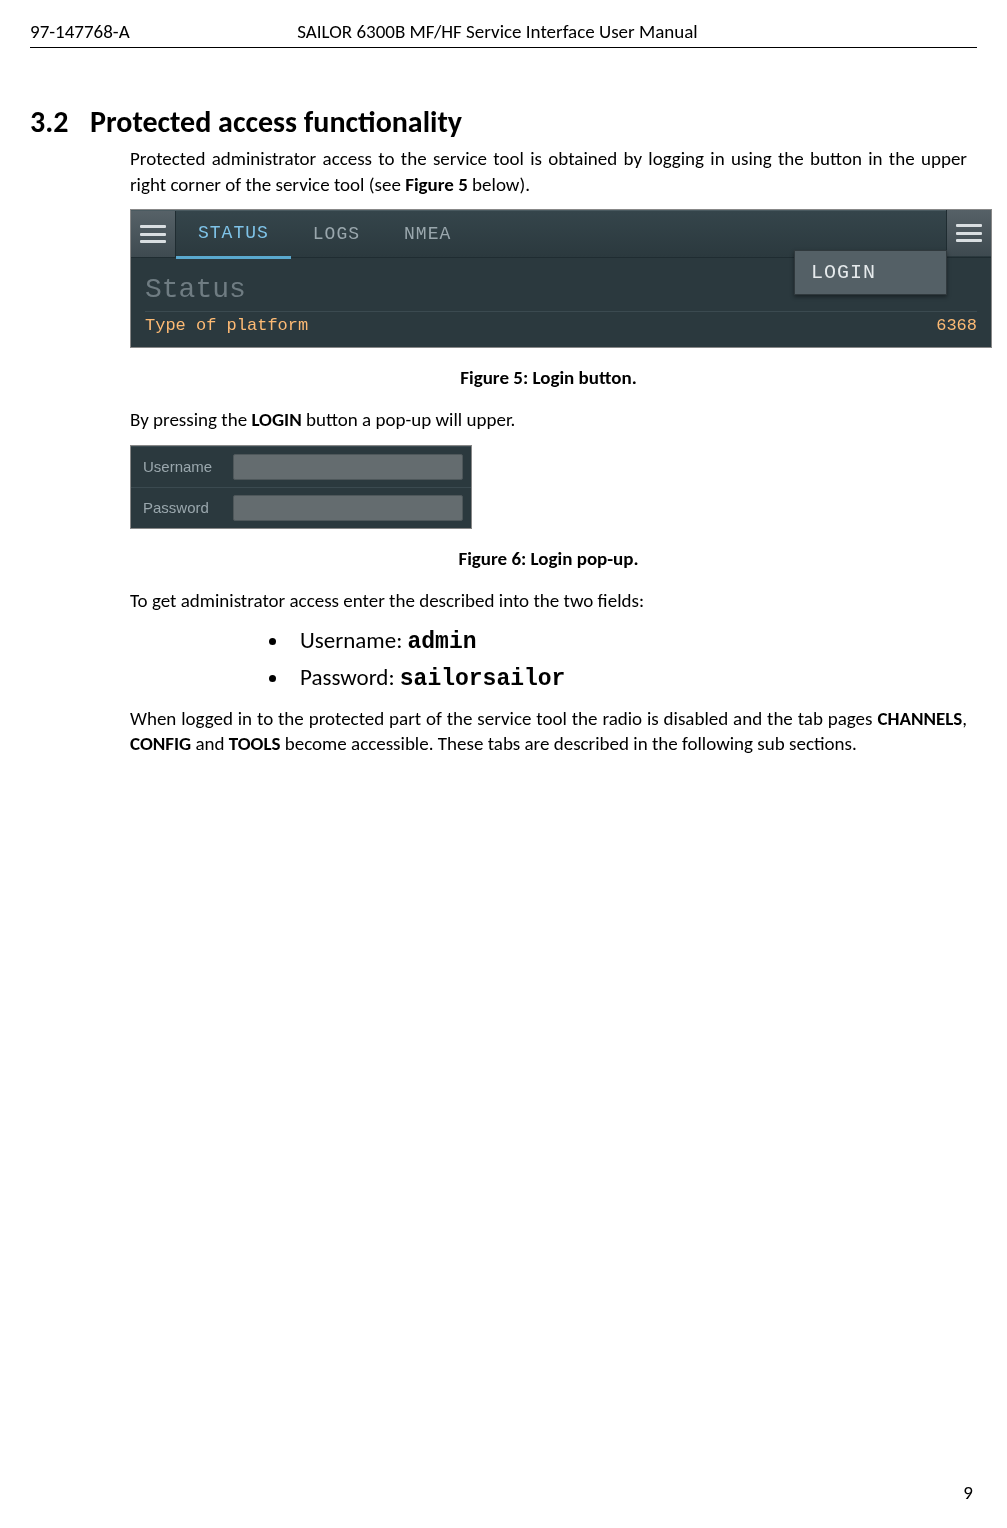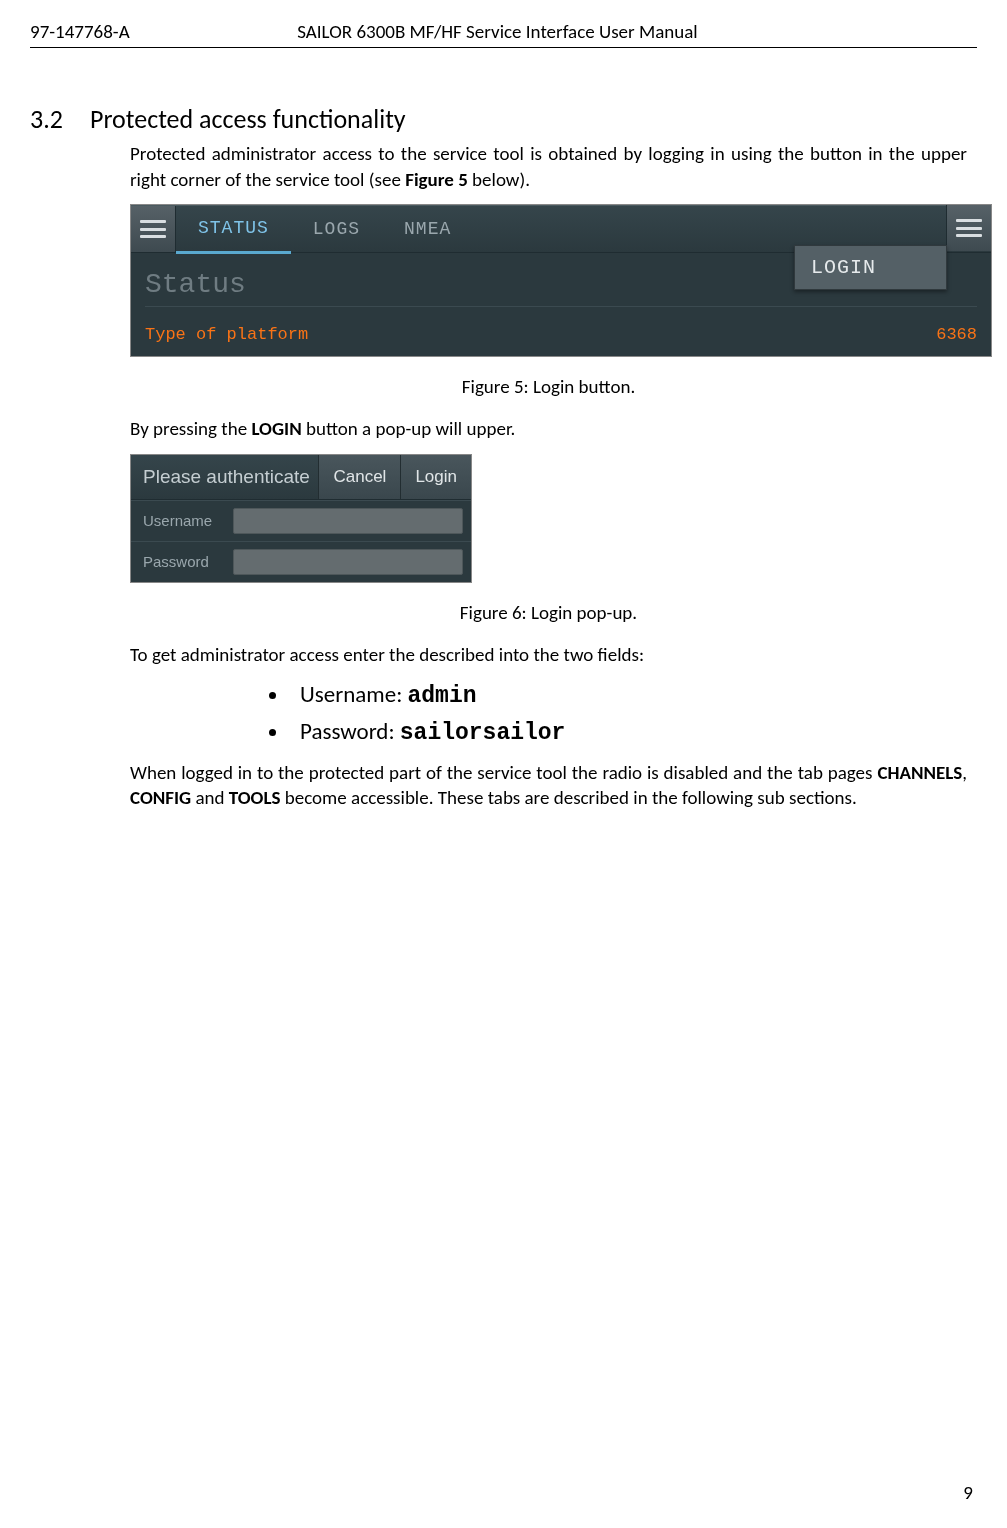--- a/index.html
+++ b/index.html
@@ -24,37 +24,37 @@
     border-bottom: 1.5px solid #000;
   }
   .header-center { position: absolute; left: 0; right: 12px; text-align: center; }
   .header-center-inner { display:inline-block; }
   .content {
     margin-left: 100px;
     margin-right: 10px;
     margin-top: 55px;
   }
   .section-heading {
-    font-size: 26px;
-    font-weight: normal;
+    font-size: 30px;
+    font-weight: bold;
     margin-left: -100px;
     margin-bottom: 2px;
   }
   .section-num { display:inline-block; width: 60px; }
   .para {
     font-size: 19px;
     text-align: justify;
     line-height: 1.35;
     margin: 6px 0 12px 0;
   }
   .bold { font-weight: bold; }
   .mono { font-family: "Courier New", monospace; font-weight: bold; }
   .fig-caption {
     text-align: center;
-    font-weight: normal;
+    font-weight: bold;
     font-size: 19px;
     margin: 18px 0 18px 0;
   }
   ul.bullets {
     margin: 4px 0 14px 0;
     padding-left: 160px;
   }
   ul.bullets li {
     font-size: 23px;
     margin: 8px 0;
@@ -121,23 +121,23 @@
   .fig5-body {
     padding: 6px 14px 12px 14px;
   }
   .fig5-status-title {
     font-size: 28px;
     color: #6f7c82;
     margin: 10px 0 6px 0;
   }
   .fig5-row {
     display:flex; justify-content:space-between;
-    color:#f97316; font-size:17px;
+    color:#fdba74; font-size:17px;
     border-top:1px solid #3b4a50;
-    padding-top:18px;
+    padding-top:4px;
   }
 
   
   .fig6 {
     width: 340px;
     background: #2b393e;
     border: 1px solid #888;
     font-family: 'Segoe UI', Arial, sans-serif;
     color: #cfd8dc;
     margin-top: 4px;
@@ -229,25 +229,20 @@
       </div>
     </div>
 
     <div class="fig-caption">Figure 5: Login button.</div>
 
     <p class="para">
       <span>By pressing the </span><span class="bold">LOGIN</span><span> button a pop-up will upper.</span>
     </p>
 
     <div class="fig6">
-      <div class="fig6-header">
-        <div class="fig6-title">Please authenticate</div>
-        <div class="fig6-btn">Cancel</div>
-        <div class="fig6-btn">Login</div>
-      </div>
       <div class="fig6-field-row">
         <div class="fig6-label">Username</div>
         <div class="fig6-input"></div>
       </div>
       <div class="fig6-field-row">
         <div class="fig6-label">Password</div>
         <div class="fig6-input"></div>
       </div>
     </div>
 

